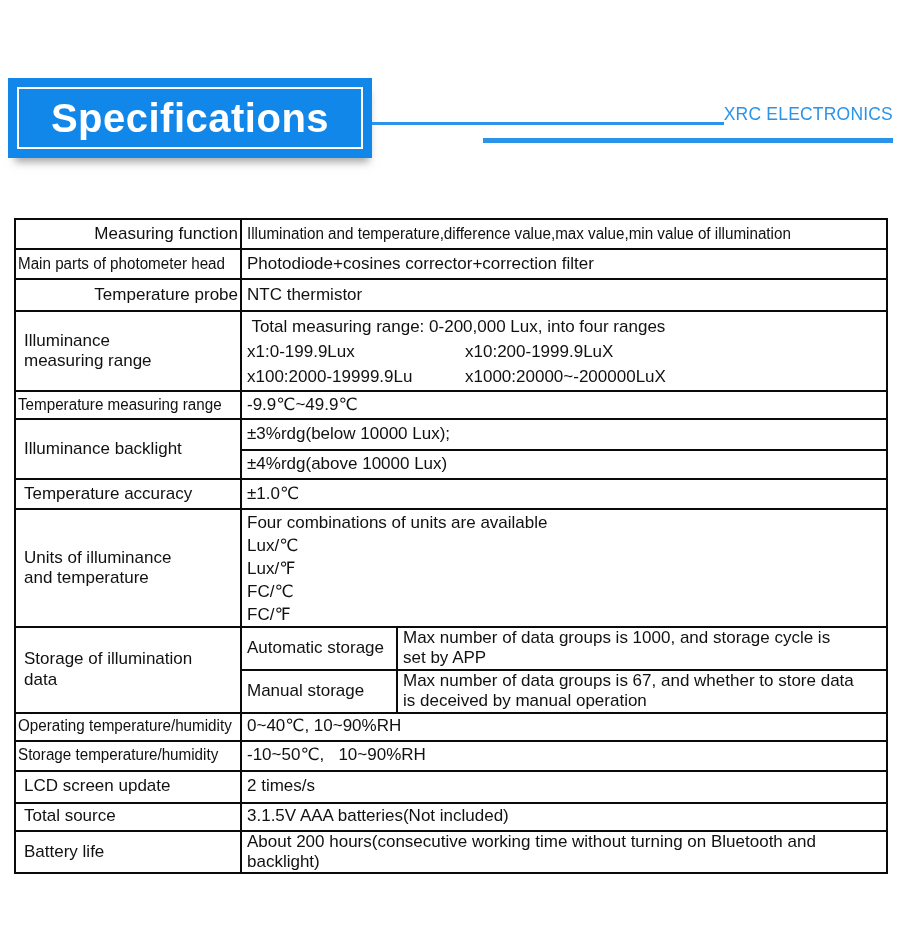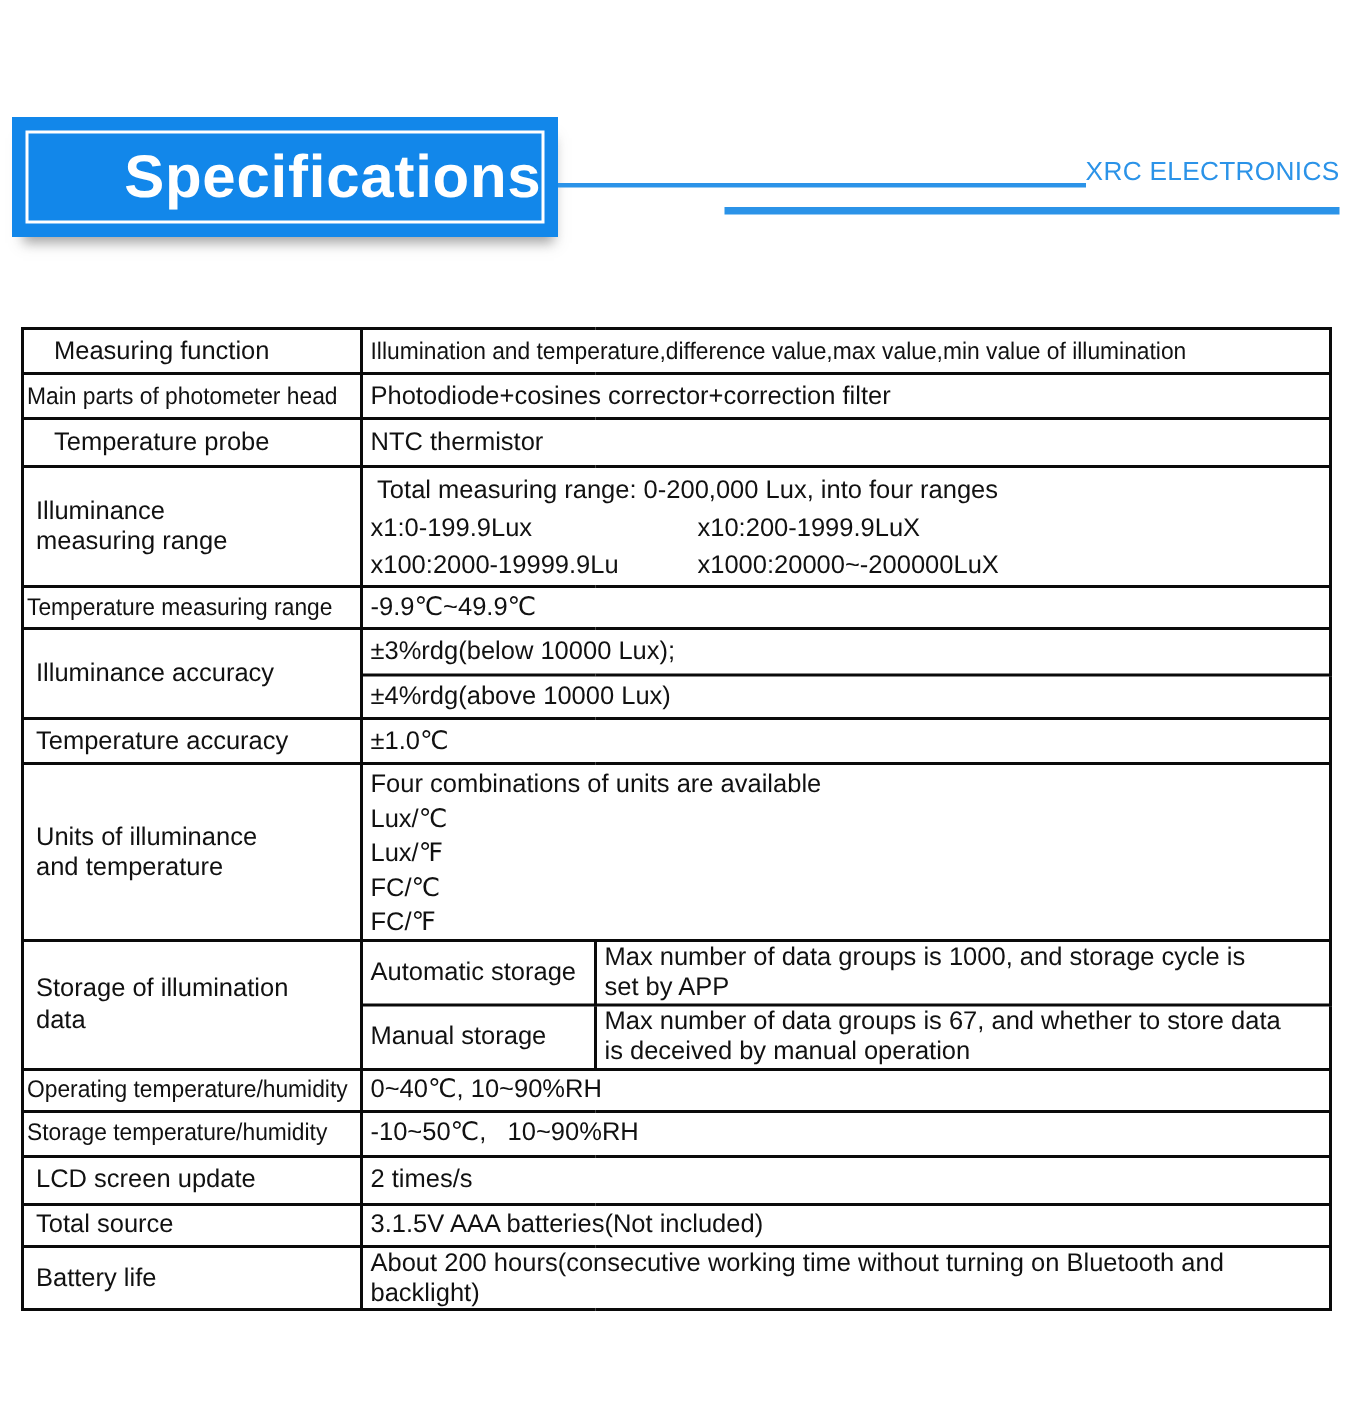--- a/index.html
+++ b/index.html
@@ -14,21 +14,21 @@
 
   
   .banner{
     position:absolute;left:8px;top:78px;width:364px;height:80px;
     background:var(--banner-blue);
     box-shadow:2px 9px 8px -5px rgba(90,90,90,.55);
   }
   .banner-inner{
     position:absolute;left:9px;top:9px;right:9px;bottom:9px;
     border:2px solid #fff;
-    display:flex;align-items:center;justify-content:flex-end;
+    display:flex;align-items:center;justify-content:center;
   }
   .banner-title{
     color:#fff;font-size:40px;font-weight:bold;letter-spacing:.5px;
     white-space:nowrap;
   }
   .rule-thin{
     position:absolute;left:372px;top:122px;width:352px;height:3px;
     background:var(--accent-blue);
   }
   .brand{
@@ -48,21 +48,21 @@
   }
   table.spec col.c1{width:226px;}
   table.spec col.c2{width:156px;}
   table.spec col.c3{width:490px;}
   table.spec td{
     border:2px solid var(--border-black);
     font-size:17px;line-height:1.2;
     vertical-align:middle;overflow:hidden;
   }
   td.lbl{padding-left:8px;padding-right:2px;}
-  td.lbl.indent{padding-left:20px;}
+  td.lbl.indent{padding-left:20px;text-align:right;}
   td.lbl.tight{padding-left:2px;}
   td.val{padding-left:5px;padding-right:3px;}
   .pre{white-space:pre-wrap;}
   .cond{display:inline-block;font-size:16px;transform:scaleX(.95);transform-origin:left center;white-space:pre;}
   .vsm{font-size:16px;}
   .vxs{font-size:15.5px;}
   .range-line{line-height:25px;white-space:pre;}
   .w218{display:inline-block;width:218px;}
   .units-line{line-height:23px;white-space:pre;}
   .ml{white-space:pre-line;text-align:right;}
@@ -115,21 +115,21 @@
           <div class="range-line"><span class="w218">x100:2000-19999.9Lu</span><span>x1000:20000~-200000LuX</span></div>
         </td>
       </tr>
 
       <tr style="height:28px">
         <td class="lbl tight"><span class="cond">Temperature measuring range</span></td>
         <td class="val" colspan="2"><span class="pre">-9.9℃~49.9℃</span></td>
       </tr>
 
       <tr style="height:31px">
-        <td class="lbl" rowspan="2"><span class="pre">Illuminance accuracy</span></td>
+        <td class="lbl" rowspan="2"><span class="pre">Illuminance backlight</span></td>
         <td class="val" colspan="2"><span class="pre">±3%rdg(below 10000 Lux);</span></td>
       </tr>
       <tr style="height:29px">
         <td class="val" colspan="2"><span class="pre">±4%rdg(above 10000 Lux)</span></td>
       </tr>
 
       <tr style="height:30px">
         <td class="lbl"><span class="pre">Temperature accuracy</span></td>
         <td class="val" colspan="2"><span class="pre">±1.0℃</span></td>
       </tr>

